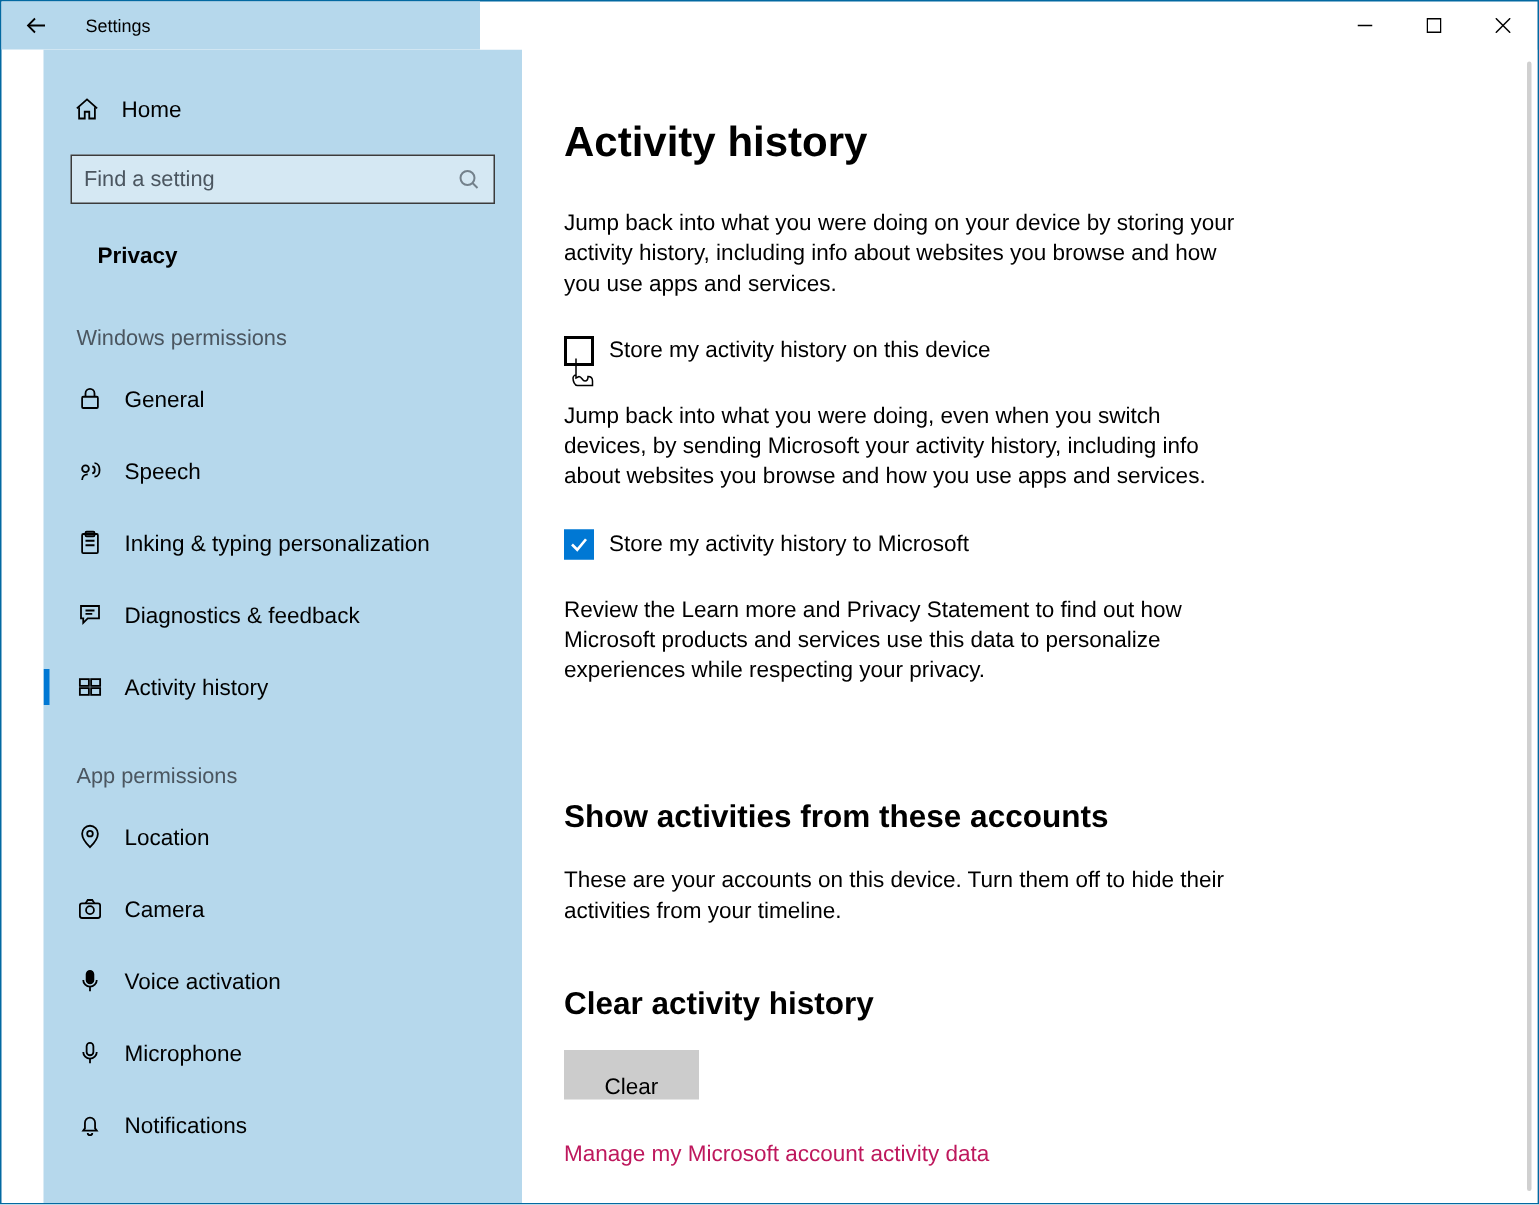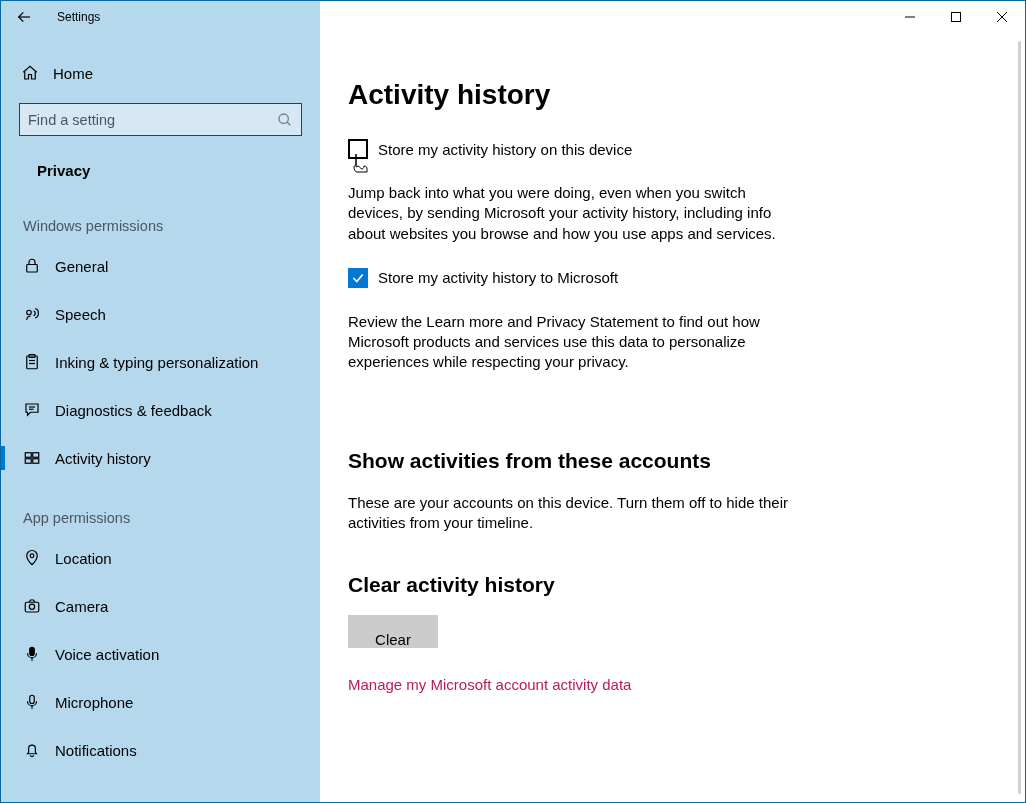--- a/index.html
+++ b/index.html
@@ -63,20 +63,21 @@
     overflow: hidden;
   }
   .sidebar {
     width: 319px;
     flex-shrink: 0;
     background: #b6d8ec;
     display: flex;
     flex-direction: column;
     padding-top: 20px;
     overflow: hidden;
+    margin-left: 28px;
   }
   .sidebar-home {
     display: flex;
     align-items: center;
     height: 40px;
     padding-left: 20px;
     font-size: 15px;
     cursor: default;
   }
   .sidebar-home .icon { width: 18px; margin-right: 14px; }
@@ -389,20 +390,21 @@
         <span>Notifications</span>
       </div>
 
     </div>
 
     <div class="main">
       <div class="content">
 
         <h1>Activity history</h1>
 
+        <p class="para">Jump back into what you were doing on your device by storing your activity history, including info about websites you browse and how you use apps and services.</p>
 
         <div class="checkbox-row">
           <span class="checkbox-box"></span>
           <span class="checkbox-label">Store my activity history on this device</span>
           <span class="cursor-overlay">
             <svg width="18" height="22" viewBox="0 0 18 22">
                 <path d="M4 1v13l2-1c2 0 2 3 4 3 1 0 2-1 2-3 2 0 3 1 3 3v3H5c-2 0-3-3-3-5 0-1 1-2 2-2V1z" fill="#fff" stroke="#000" stroke-width="1"></path>
               </svg>
           </span>
         </div>

